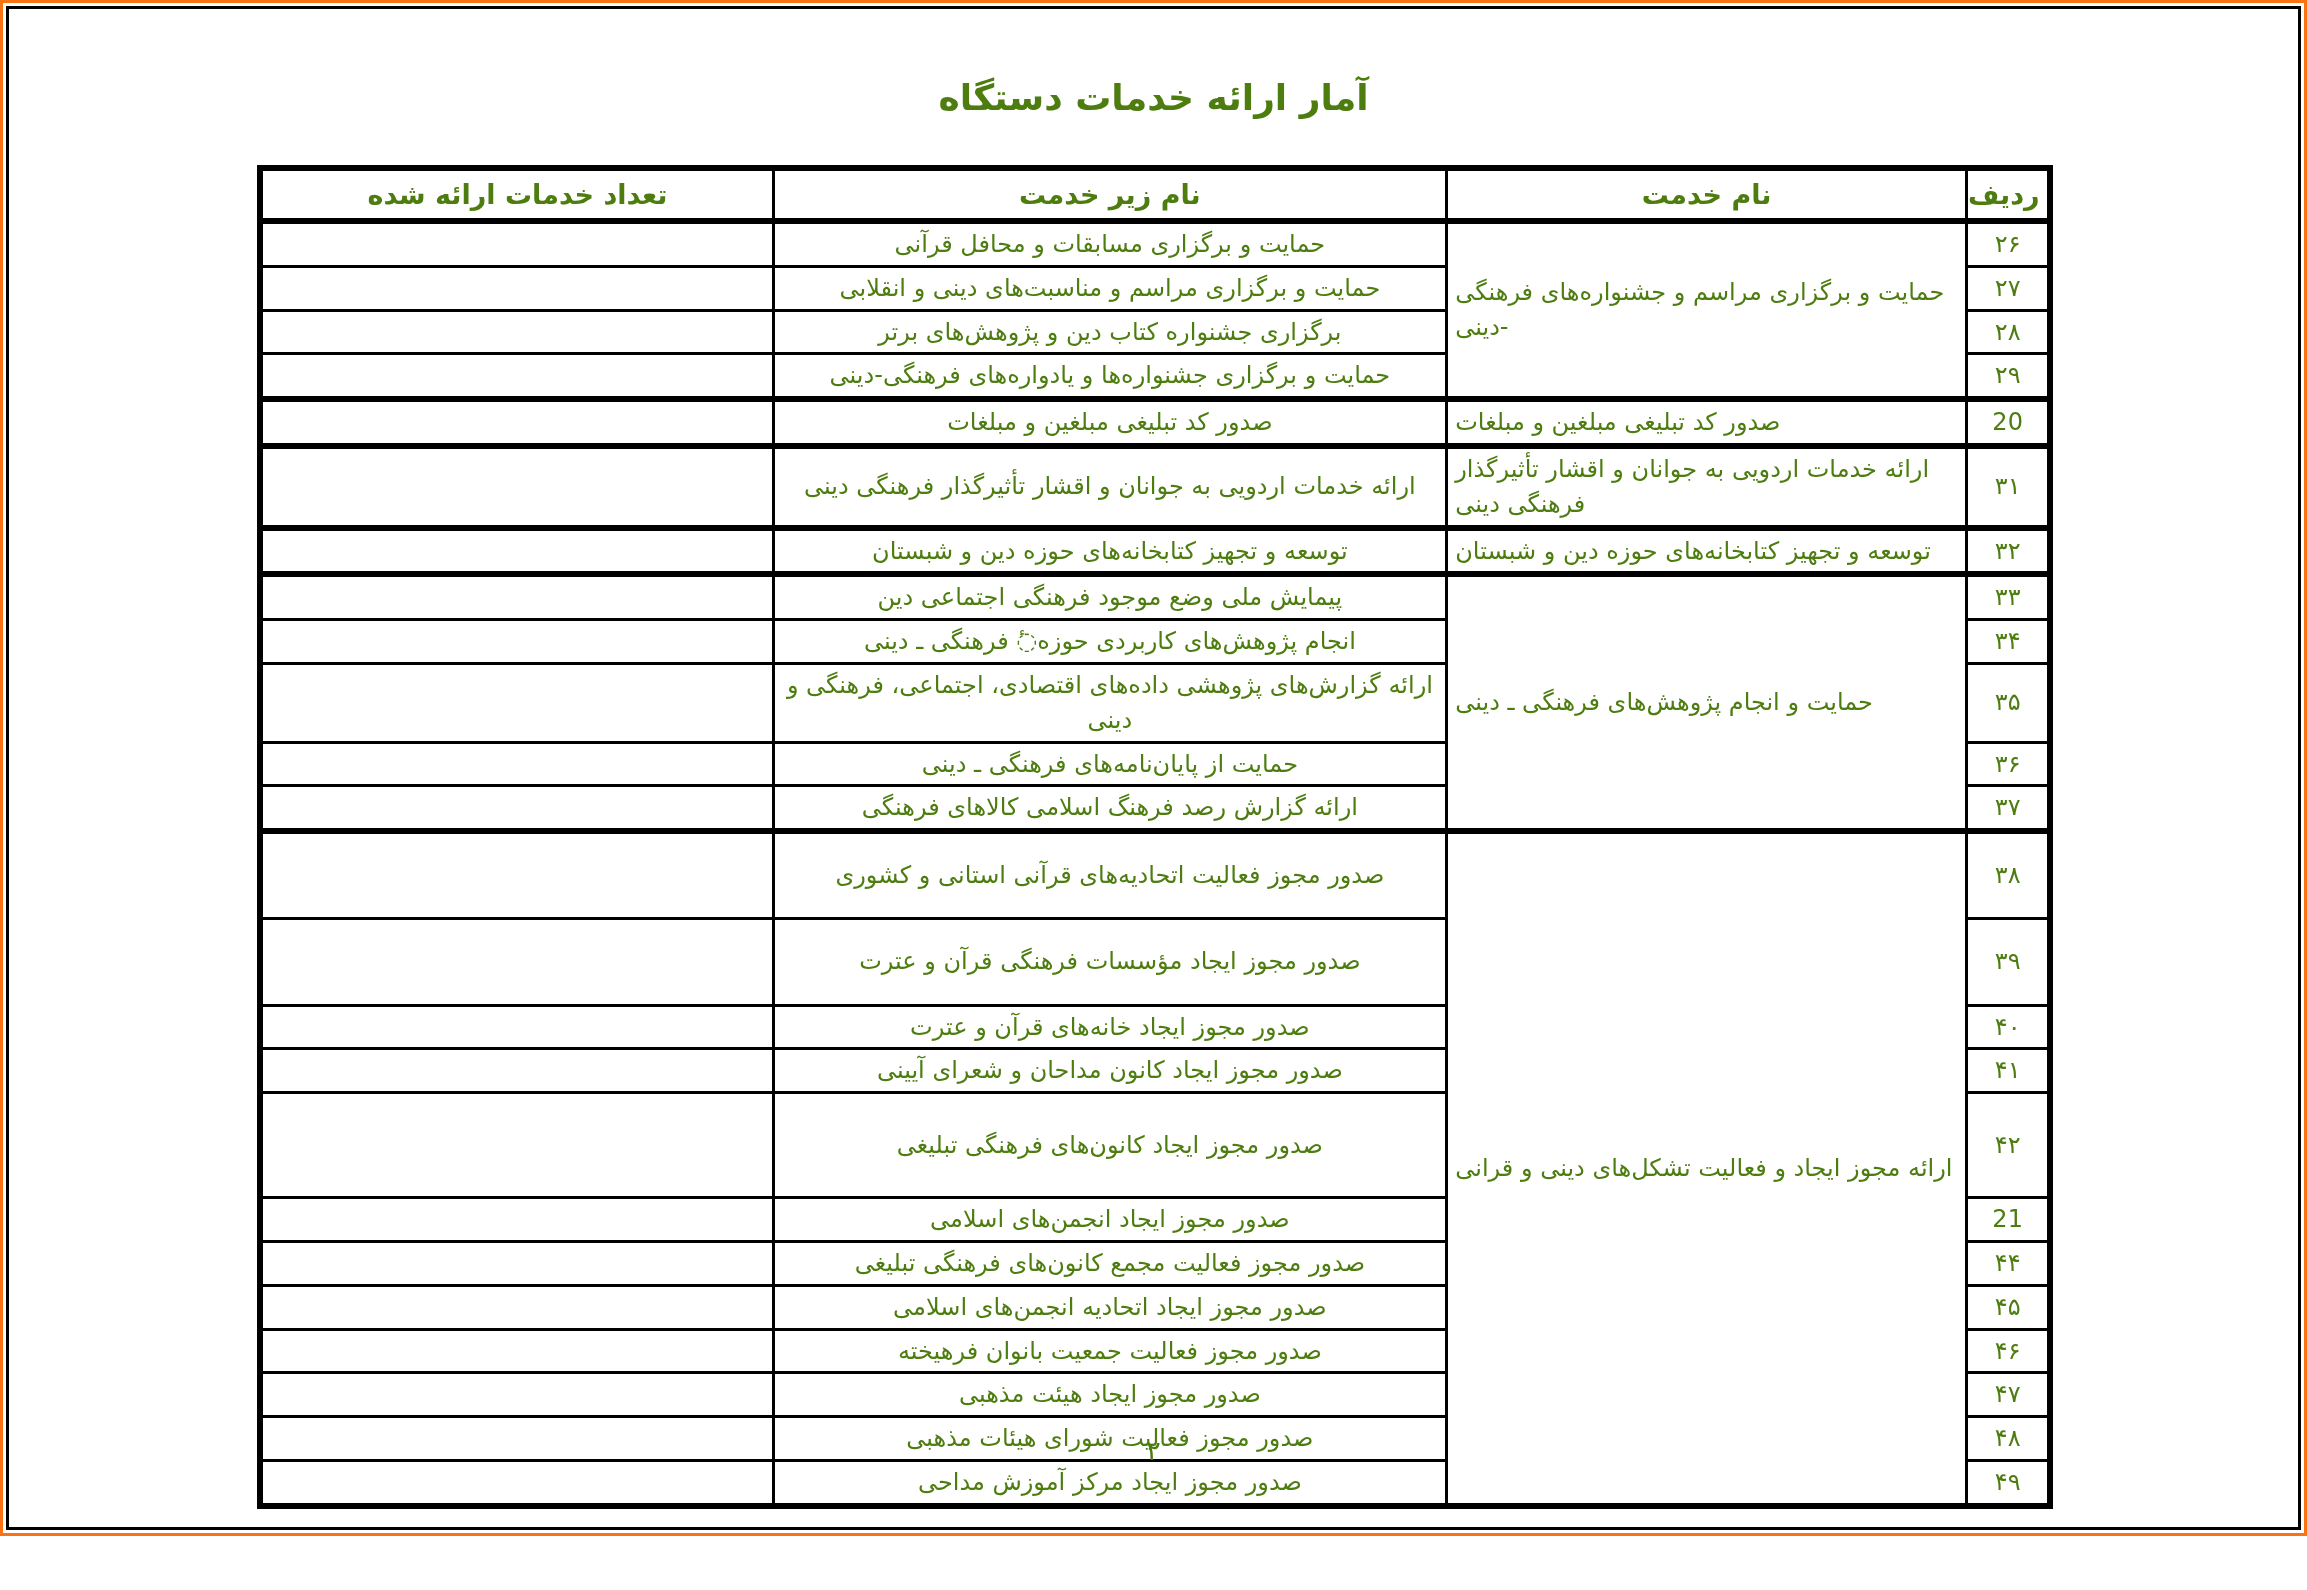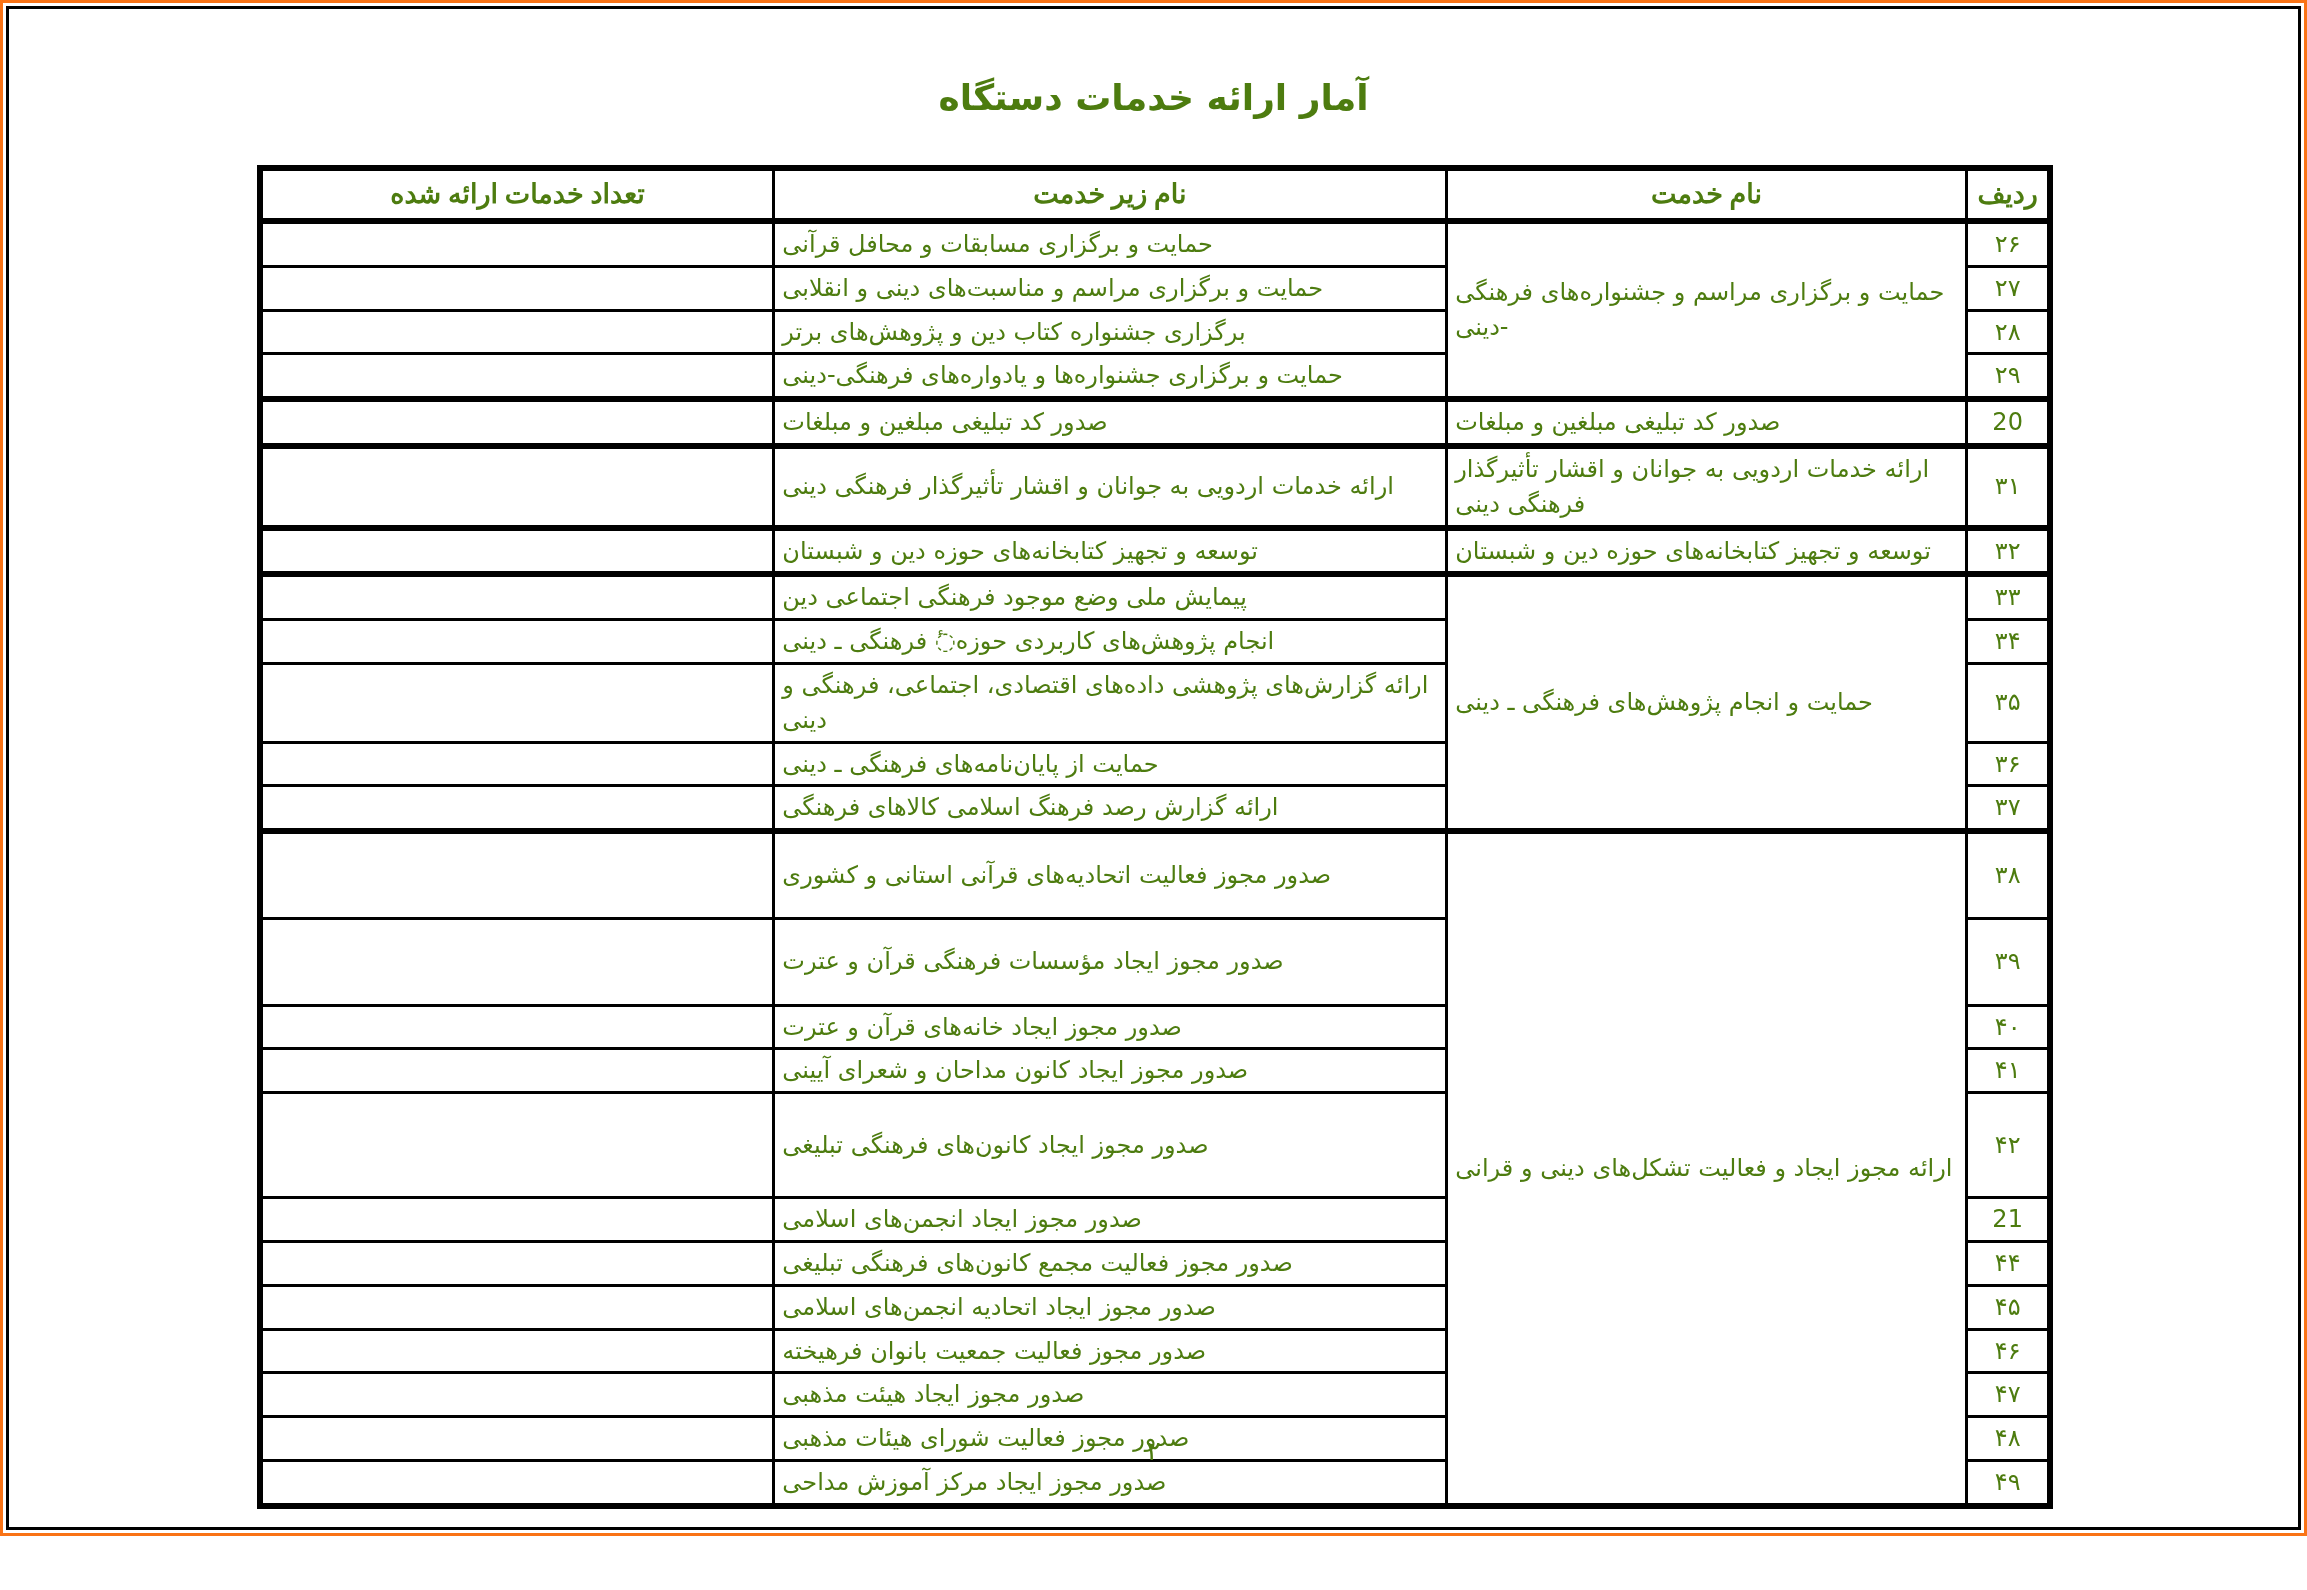--- a/index.html
+++ b/index.html
@@ -63,35 +63,34 @@
     line-height: 1.45;
     word-break: normal;
   }
 
   table.services thead th {
     font-weight: bold;
     font-size: 27px;
     text-align: center;
     height: 53px;
     border-bottom: 6.7px solid #000000;
-    font-family: Liberation Serif, serif;
   }
 
   tr.group-start > td { border-top: 6.7px solid #000000; }
 
   td.row-no {
     text-align: center;
     font-weight: normal;
     font-size: 25px;
   }
   td.srv {
     text-align: left;
   }
   td.sub {
-    text-align: left;
+    text-align: center;
   }
   td.cnt { }
 
   tr.r-std  { height: 43px; }
   tr.r-tall { height: 87px; }
   tr.r-xtall{ height: 105px; }
 
   .page-number {
     position: absolute;
     top: 1432px;

